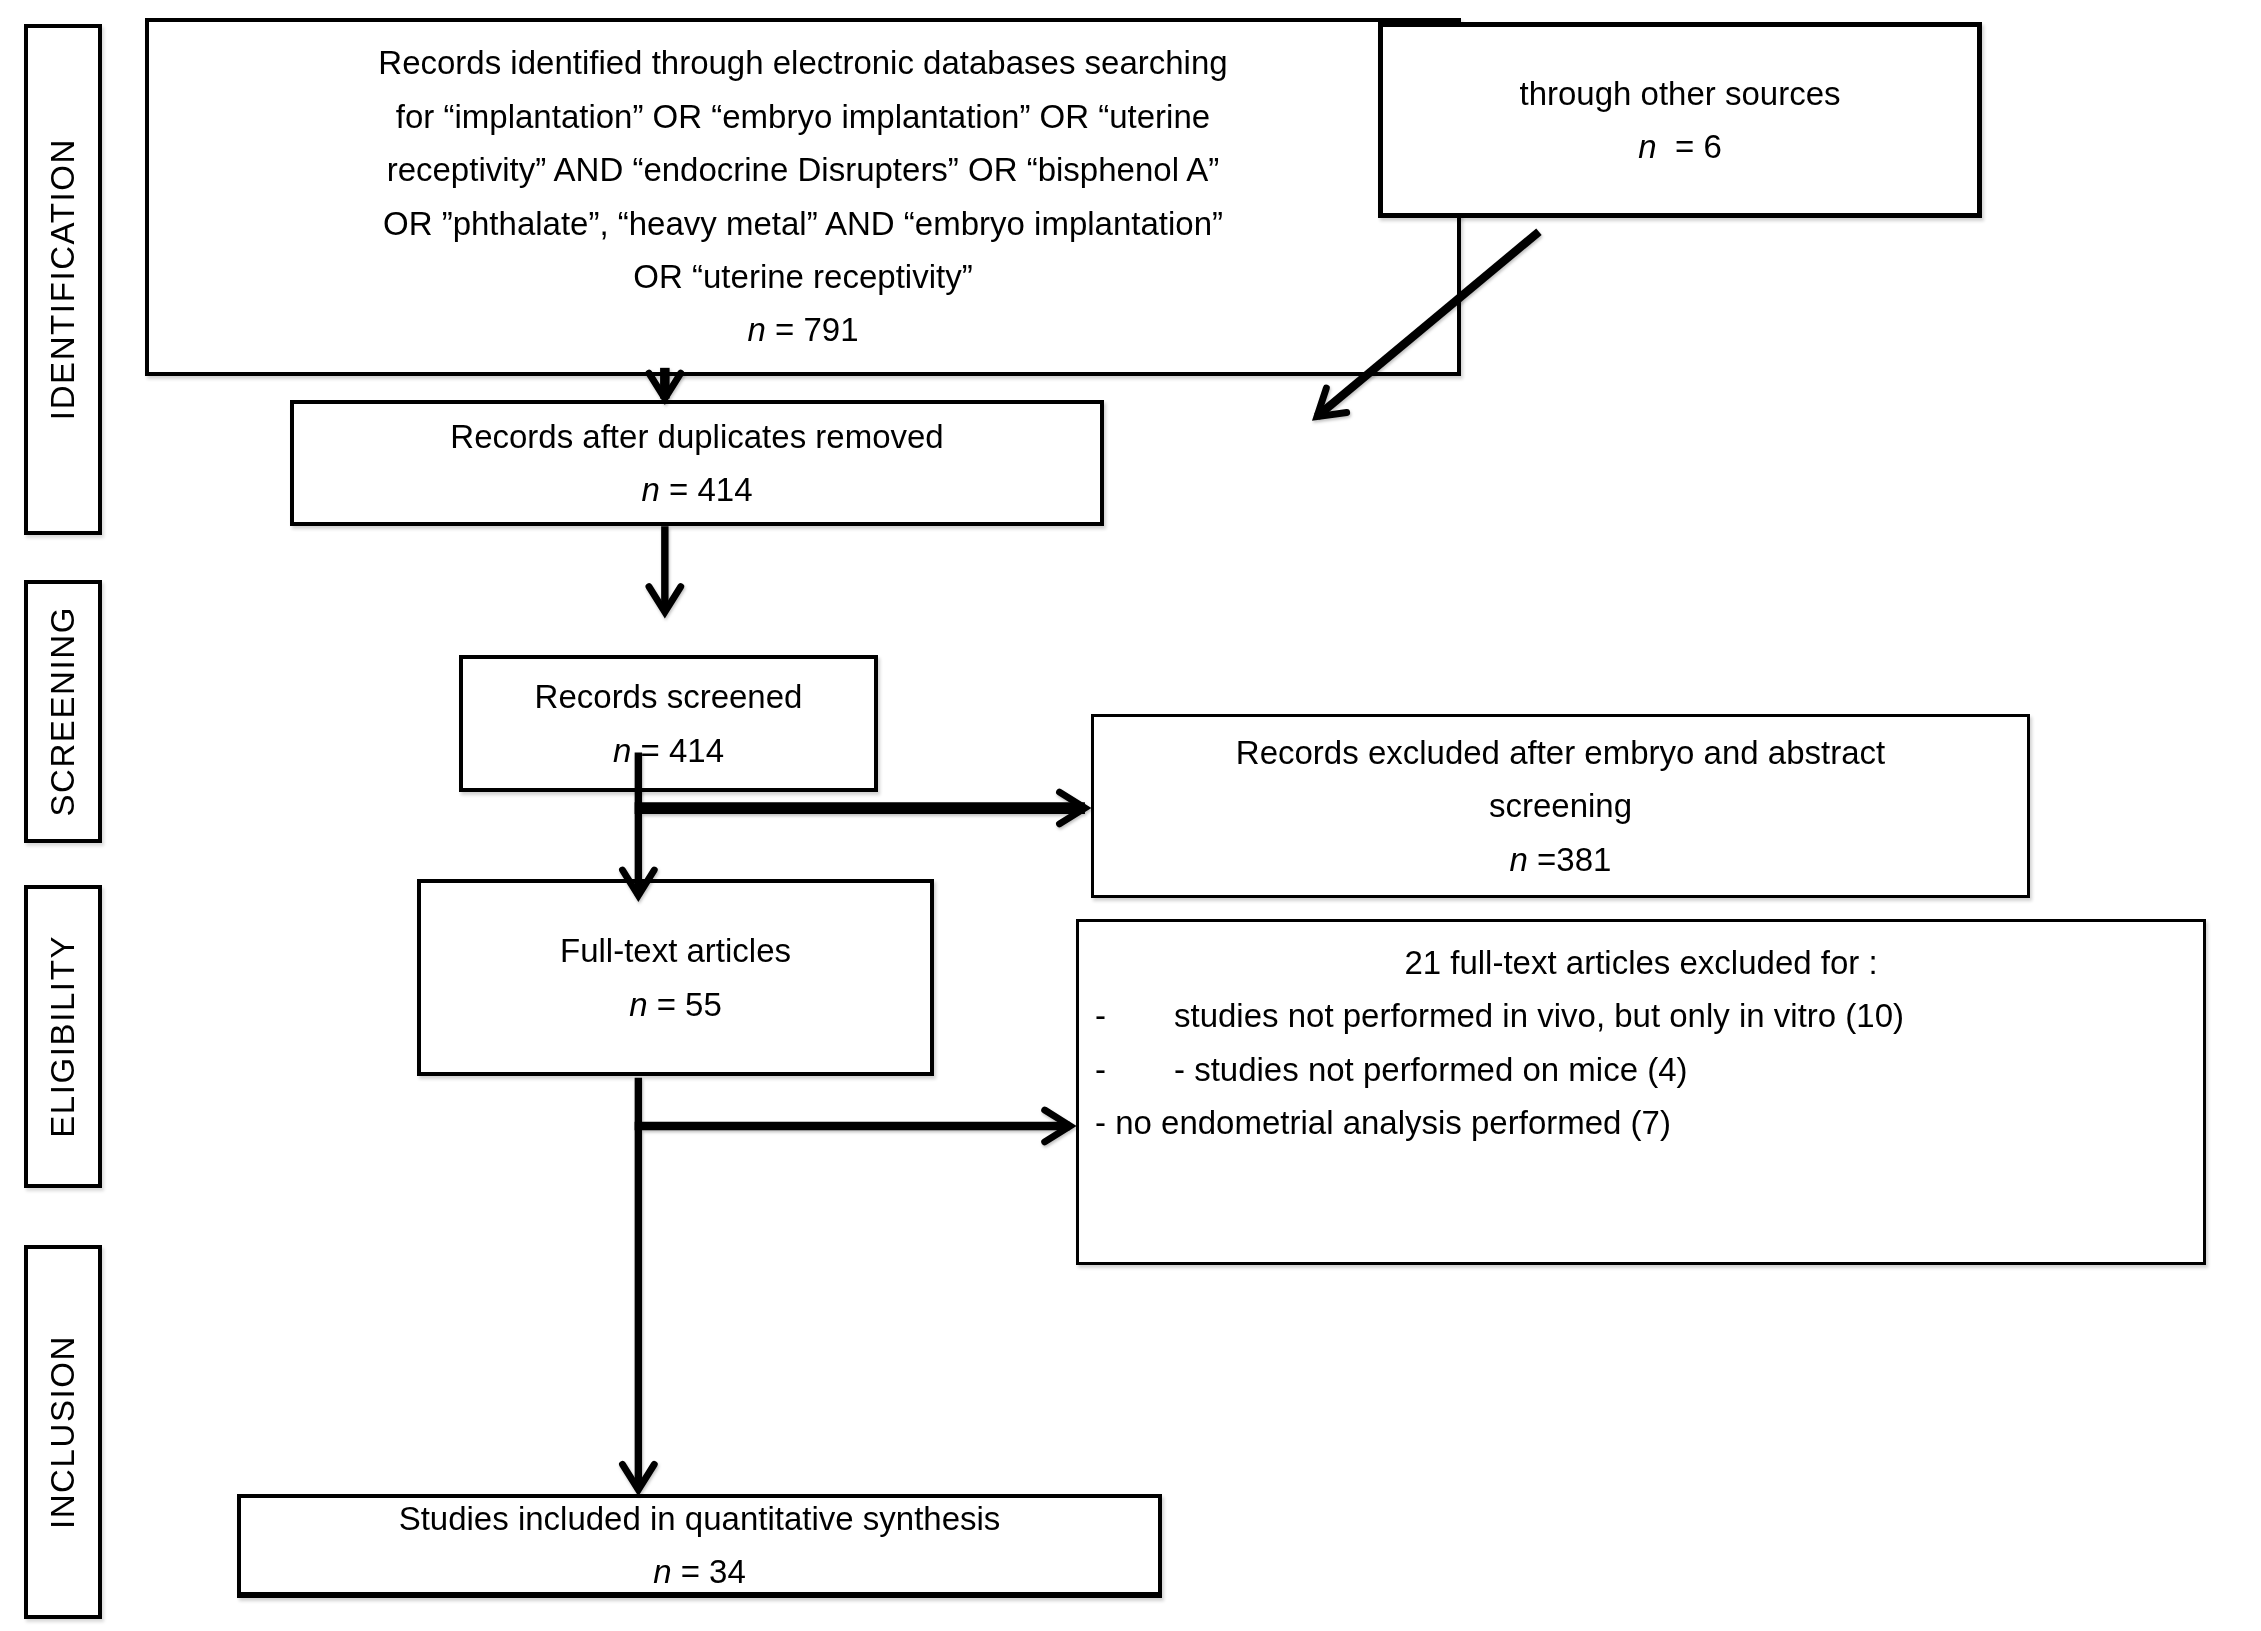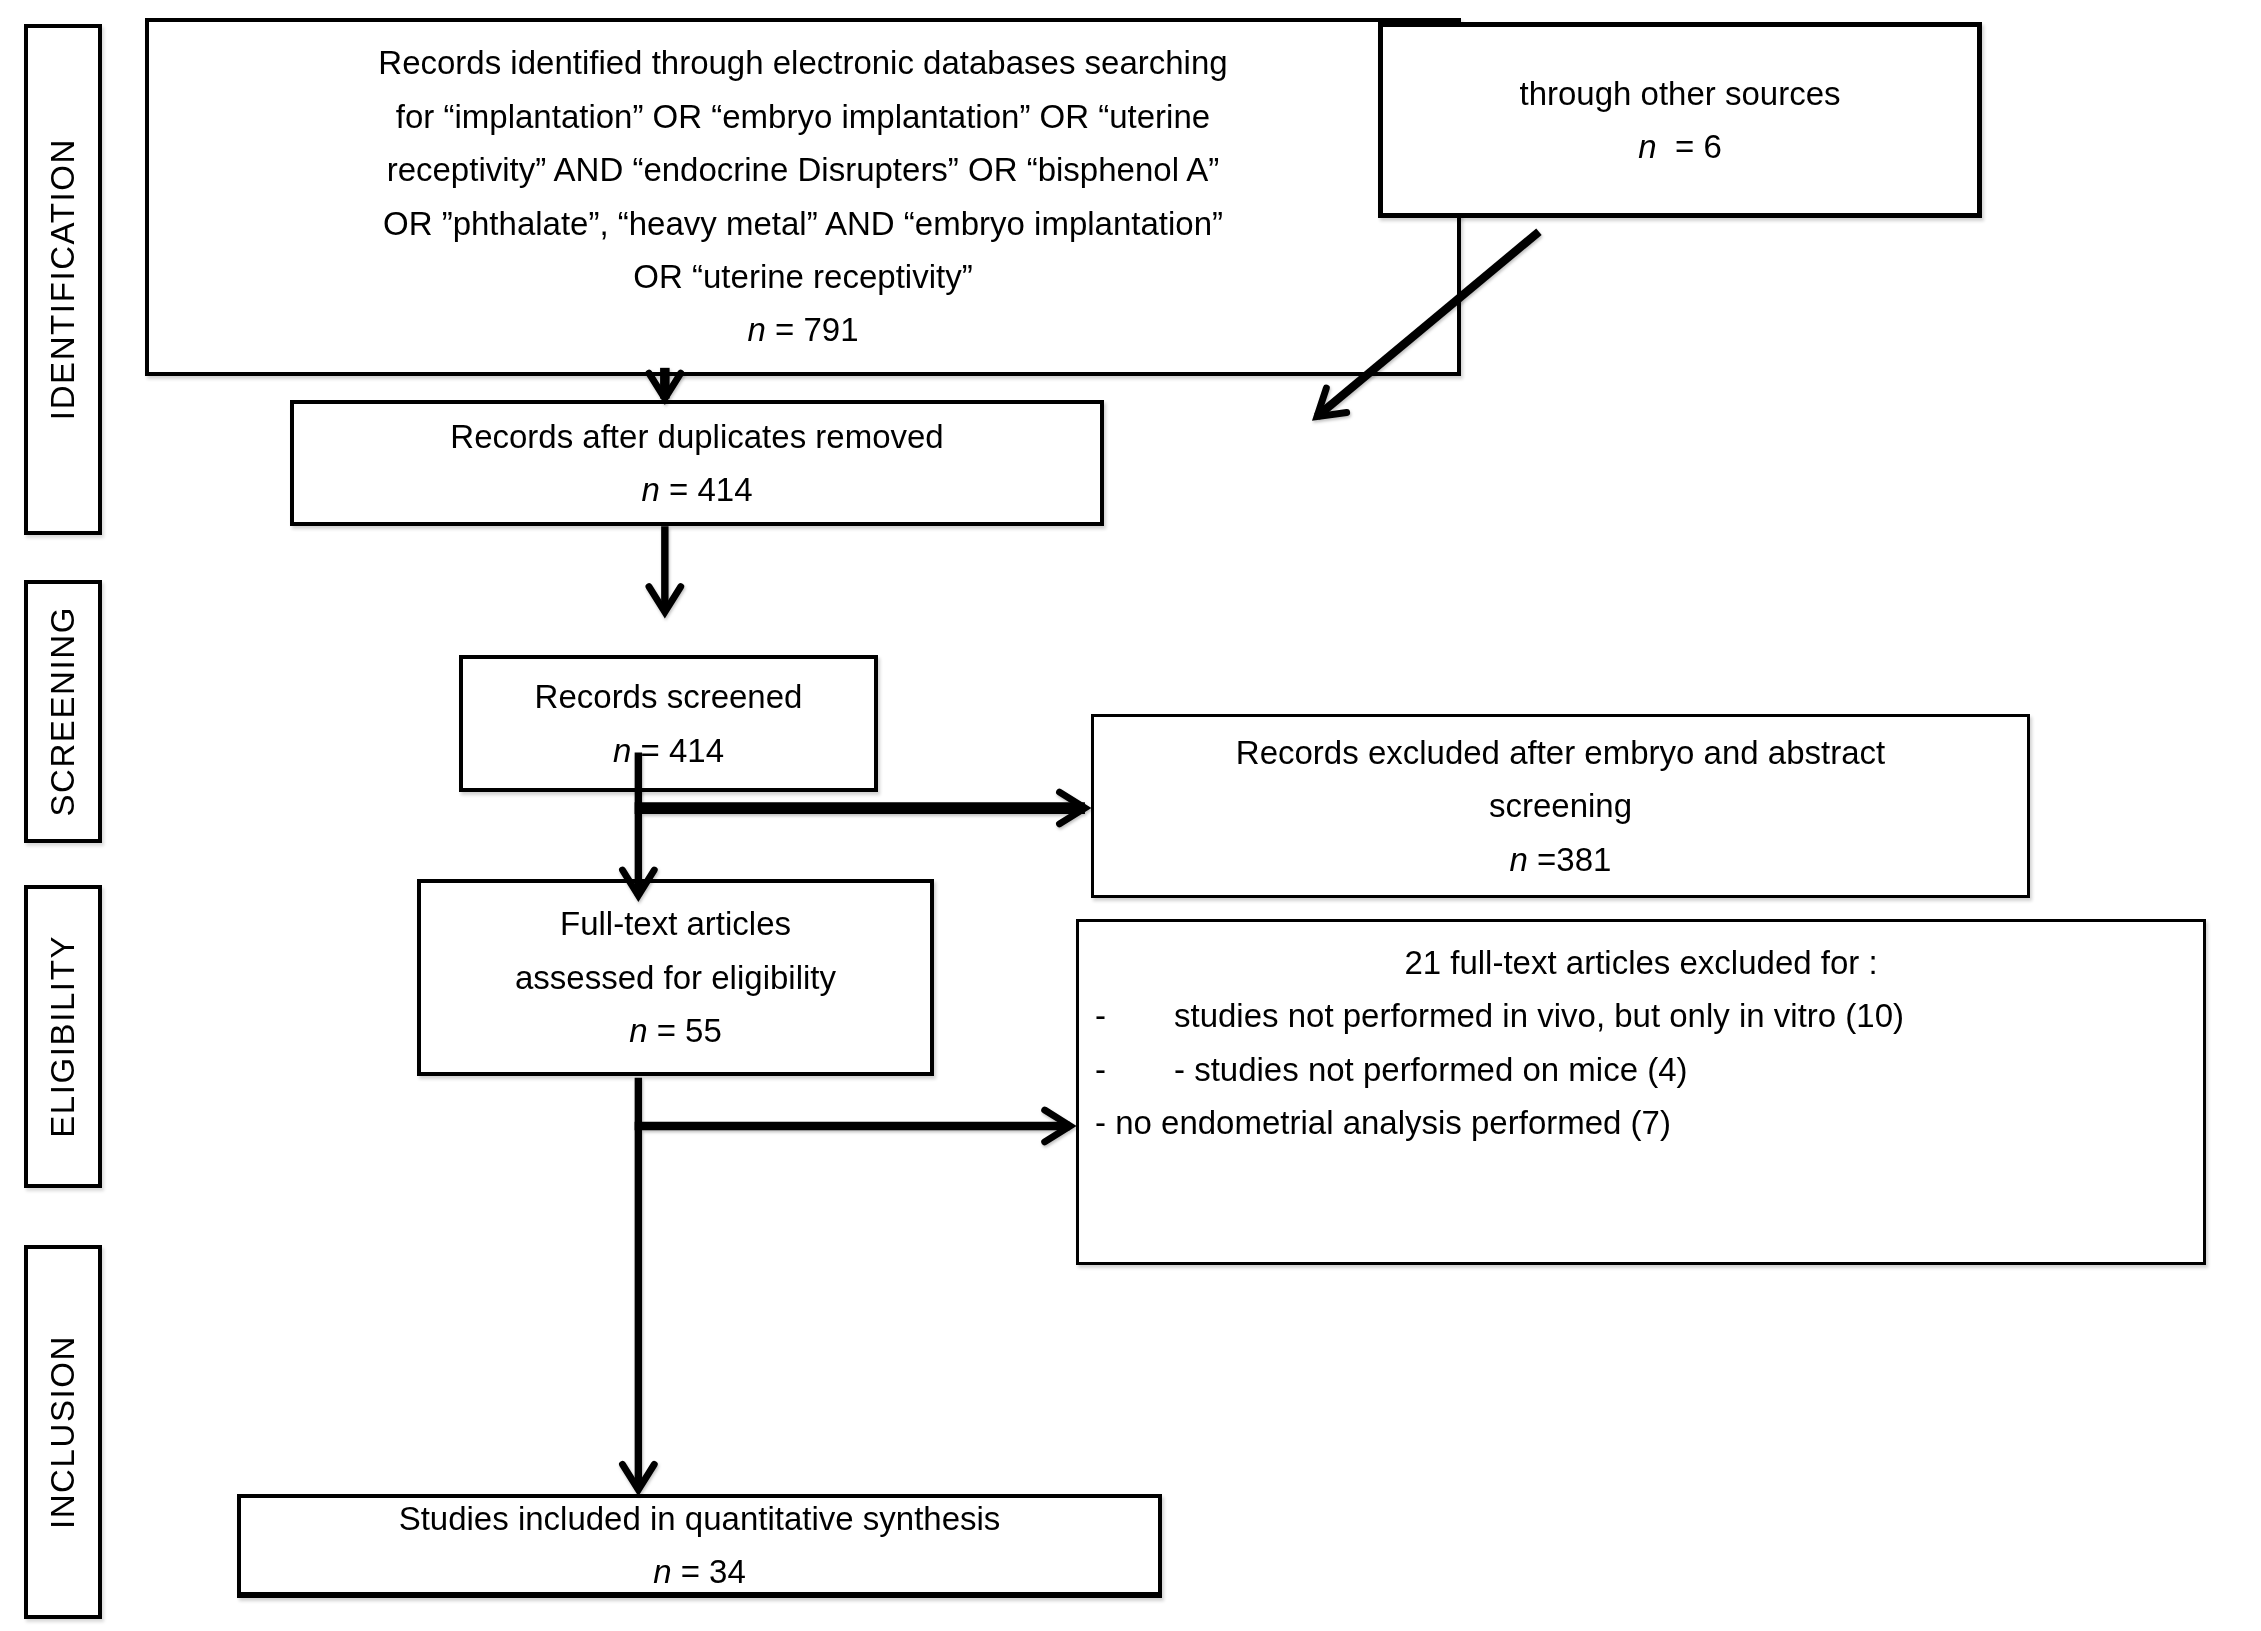--- a/index.html
+++ b/index.html
@@ -103,21 +103,20 @@
   </div>
 
   <div class="box" style="left:1091px;top:714px;width:939px;height:184px;" id="box-excluded-screening">
     <div>Records excluded after embryo and abstract</div>
     <div>screening</div>
     <div class="count"><i>n</i> =381</div>
   </div>
 
   <div class="box" style="left:417px;top:879px;width:517px;height:197px;" id="box-fulltext">
     <div>Full-text articles</div>
-    <div>assessed for eligibility</div>
     <div class="count"><i>n</i> = 55</div>
   </div>
 
   <div class="box" style="left:1076px;top:919px;width:1130px;height:346px;" id="box-excluded-fulltext">
     <div class="excl-title">21 full-text articles excluded for :</div>
     <div class="excl-row">
       <span class="excl-bullet">-</span>
       <span class="excl-text">studies not performed in vivo, but only in vitro (10)</span>
     </div>
     <div class="excl-row">

